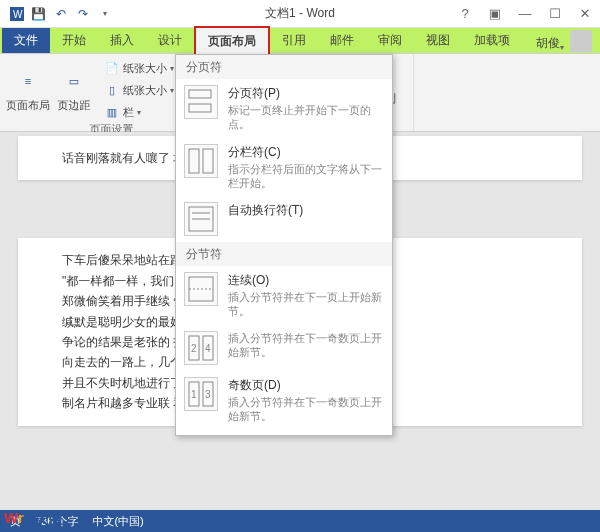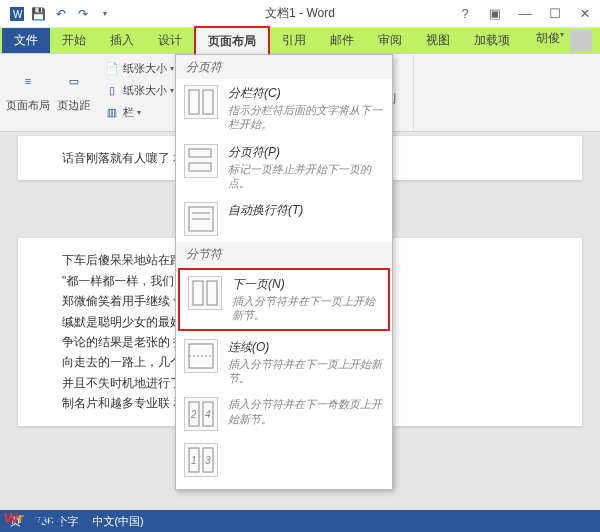--- a/index.html
+++ b/index.html
@@ -9,39 +9,39 @@
 .qat { display: flex; align-items: center; gap: 4px; padding-left: 8px; }
 .qat-btn { width: 18px; height: 18px; display: flex; align-items: center; justify-content: center; color: #2b579a; font-size: 12px; cursor: pointer; }
 .title-text { position: absolute; left: 50%; transform: translateX(-50%); font-size: 12px; color: #444; }
 .win-controls { position: absolute; right: 0; display: flex; }
 .win-btn { width: 30px; height: 22px; display: flex; align-items: center; justify-content: center; font-size: 13px; color: #666; cursor: pointer; }
 
 .tabs { height: 26px; background: #bef264; display: flex; align-items: flex-end; padding-left: 2px; font-size: 12px; border-bottom: 1px solid #d0d0d0; }
 .tab { padding: 5px 12px 4px; color: #444; cursor: pointer; }
 .tab.file { background: #2b579a; color: #fff; }
 .tab.active { border: 2px solid #d02020; border-bottom: none; color: #444; background: #f3f3f3; position: relative; top: 1px; font-weight: bold; }
-.tab-user { position: absolute; right: 8px; display: flex; align-items: flex-start; font-size: 12px; color: #444; top: 30px; }
+.tab-user { position: absolute; right: 8px; display: flex; align-items: flex-end; font-size: 12px; color: #444; top: 30px; }
 .avatar { width: 22px; height: 22px; background: #ccc; margin-left: 6px; border-radius: 2px; }
 
 .ribbon { height: 78px; background: #f3f3f3; display: flex; border-bottom: 1px solid #d0d0d0; font-size: 11px; color: #444; }
 .rgroup { padding: 4px 8px; border-right: 1px solid #e0e0e0; display: flex; flex-direction: column; justify-content: space-between; }
 .rgroup-label { text-align: center; font-size: 11px; color: #666; }
 .rgroup-row { display: flex; align-items: center; gap: 6px; }
 .rgroup-col { display: flex; flex-direction: column; gap: 2px; }
 .rbtn { display: flex; align-items: center; gap: 3px; padding: 2px 4px; cursor: pointer; white-space: nowrap; }
 .rbtn-big { flex-direction: column; width: 40px; text-align: center; }
 .ricon { width: 16px; height: 16px; display: inline-flex; align-items: center; justify-content: center; color: #2b579a; }
 .ricon-big { width: 28px; height: 28px; }
 .caret { font-size: 8px; color: #666; }
 
 .doc-area { position: relative; background: #e6e6e6; height: 400px; overflow: hidden; }
 .page { background: #fff; margin: 4px 18px; padding: 12px 20px; font-size: 12px; line-height: 1.7; color: #333; box-shadow: 0 1px 3px rgba(0,0,0,0.15); }
 .page p { text-indent: 2em; }
 
-.dropdown { position: absolute; left: 175px; top: 54px; width: 218px; background: #fff; border: 1px solid #bbb; box-shadow: 2px 2px 6px rgba(0,0,0,0.25); z-index: 100; font-size: 12px; padding-bottom: 6px; font-style: italic; }
+.dropdown { position: absolute; left: 175px; top: 54px; width: 218px; background: #fff; border: 1px solid #bbb; box-shadow: 2px 2px 6px rgba(0,0,0,0.25); z-index: 100; font-size: 12px; padding-bottom: 6px; }
 .dd-section { padding: 4px 10px 3px; color: #666; font-size: 12px; background: #f5f5f5; }
 .dd-item { display: flex; padding: 6px 8px; gap: 10px; cursor: pointer; }
 .dd-item.highlighted { border: 2px solid #d02020; margin: 2px; }
 .dd-icon { width: 34px; height: 34px; flex-shrink: 0; border: 1px solid #ccc; background: #fafafa; display: flex; align-items: center; justify-content: center; }
 .dd-icon svg { width: 28px; height: 28px; }
 .dd-text { flex: 1; }
 .dd-title { color: #333; font-weight: 500; margin-bottom: 1px; }
 .dd-desc { color: #888; font-size: 11px; line-height: 1.3; }
 
 .statusbar { position: absolute; bottom: 0; left: 0; right: 0; height: 22px; background: #2b579a; color: #fff; display: flex; align-items: center; font-size: 11px; padding: 0 10px; gap: 14px; }
@@ -122,20 +122,21 @@
             <span class="caret">▾</span>
           </div>
       </div>
       <div class="rgroup-col">
         <div class="rbtn">
             <span class="ricon">⤶</span>
             <span class="caret">▾</span>
           </div>
       </div>
     </div>
+    <div class="rgroup-label">页面设置</div>
   </div>
   <div class="rgroup">
     <div class="rgroup-row">
       <span>缩进</span>
       <span style="width:60px"></span>
       <span>间距</span>
     </div>
   </div>
   <div class="rgroup">
     <div class="rbtn rbtn-big">
@@ -160,66 +161,54 @@
     <p>并且不失时机地进行了详                                                       给郑微一张早已准备好的自</p>
     <p>制名片和越多专业联                                                          和让越爱好都有。摸索流络</p>
   </div>
 </div>
 
 <div class="dropdown">
   <div class="dd-section">分页符</div>
   <div class="dd-item">
     <div class="dd-icon">
         <svg>
+          <rect x="2" y="2" width="22" height="8" fill="none" stroke="#888"></rect>
+          <rect x="2" y="16" width="22" height="8" fill="none" stroke="#888"></rect>
+        </svg>
+      </div>
+    <div class="dd-text">
+        <div class="dd-title">分页符(P)</div>
+        <div class="dd-desc">标记一页终止并开始下一页的点。</div>
+      </div>
+  </div>
+  <div class="dd-item">
+    <div class="dd-icon">
+        <svg>
           <rect x="2" y="2" width="10" height="24" fill="none" stroke="#888"></rect>
           <rect x="16" y="2" width="10" height="24" fill="none" stroke="#888"></rect>
         </svg>
       </div>
     <div class="dd-text">
         <div class="dd-title">分栏符(C)</div>
         <div class="dd-desc">指示分栏符后面的文字将从下一栏开始。</div>
-      </div>
-  </div>
-  <div class="dd-item">
-    <div class="dd-icon">
-        <svg>
-          <rect x="2" y="2" width="22" height="8" fill="none" stroke="#888"></rect>
-          <rect x="2" y="16" width="22" height="8" fill="none" stroke="#888"></rect>
-        </svg>
-      </div>
-    <div class="dd-text">
-        <div class="dd-title">分页符(P)</div>
-        <div class="dd-desc">标记一页终止并开始下一页的点。</div>
       </div>
   </div>
   <div class="dd-item">
     <div class="dd-icon">
         <svg>
           <rect x="2" y="2" width="24" height="24" fill="none" stroke="#888"></rect>
           <line x1="5" y1="8" x2="23" y2="8" stroke="#888"></line>
           <line x1="5" y1="14" x2="23" y2="14" stroke="#888"></line>
         </svg>
       </div>
     <div class="dd-text">
         <div class="dd-title">自动换行符(T)</div>
       </div>
   </div>
   <div class="dd-section">分节符</div>
-  <div class="dd-item highlighted">
-    <div class="dd-icon">
-        <svg>
-          <rect x="2" y="2" width="10" height="24" fill="none" stroke="#888"></rect>
-          <rect x="16" y="2" width="10" height="24" fill="none" stroke="#888"></rect>
-        </svg>
-      </div>
-    <div class="dd-text">
-        <div class="dd-title">下一页(N)</div>
-        <div class="dd-desc">插入分节符并在下一页上开始新节。</div>
-      </div>
-  </div>
   <div class="dd-item">
     <div class="dd-icon">
         <svg>
           <rect x="2" y="2" width="24" height="24" fill="none" stroke="#888"></rect>
           <line x1="2" y1="14" x2="26" y2="14" stroke="#888" stroke-dasharray="2"></line>
         </svg>
       </div>
     <div class="dd-text">
         <div class="dd-title">连续(O)</div>
         <div class="dd-desc">插入分节符并在下一页上开始新节。</div>
@@ -240,20 +229,24 @@
   </div>
   <div class="dd-item">
     <div class="dd-icon">
         <svg>
           <rect x="2" y="2" width="10" height="24" fill="none" stroke="#888"></rect>
           <text x="4" y="18" font-size="10" fill="#888">1</text>
           <rect x="16" y="2" width="10" height="24" fill="none" stroke="#888"></rect>
           <text x="18" y="18" font-size="10" fill="#888">3</text>
         </svg>
       </div>
+    <div class="dd-text">
+        <div class="dd-title">奇数页(D)</div>
+        <div class="dd-desc">插入分节符并在下一奇数页上开始新节。</div>
+      </div>
   </div>
 </div>
 
 <div class="statusbar">
   <span>页</span>
   <span>736 个字</span>
   <span>中文(中国)</span>
 </div>
 
 <div class="watermark">

